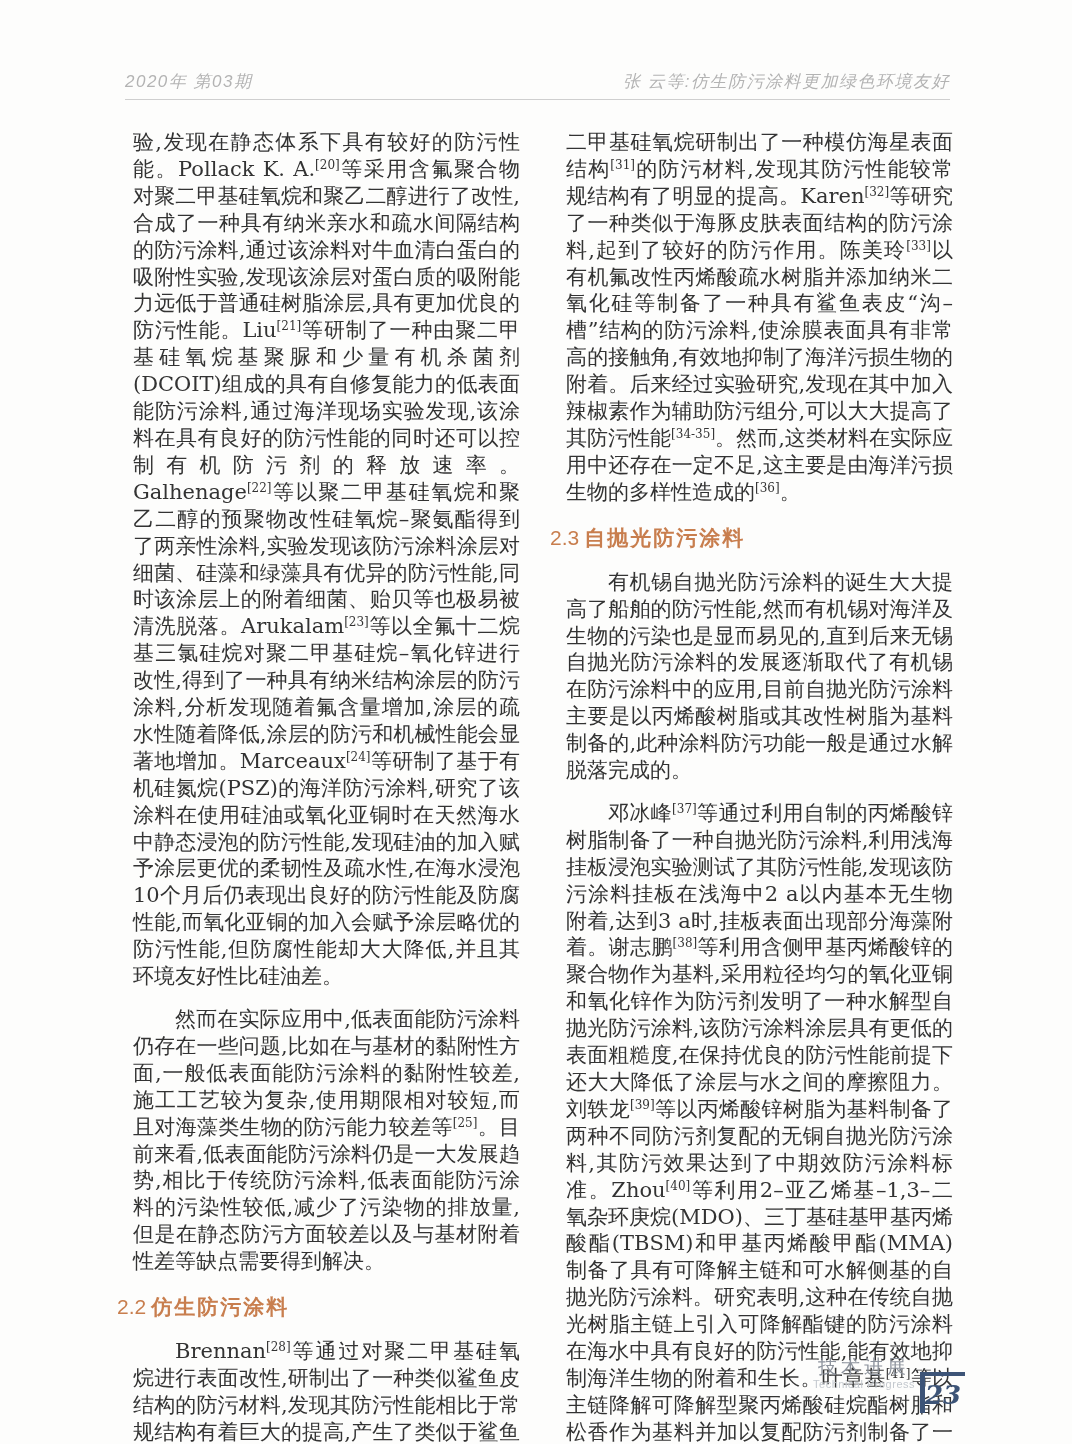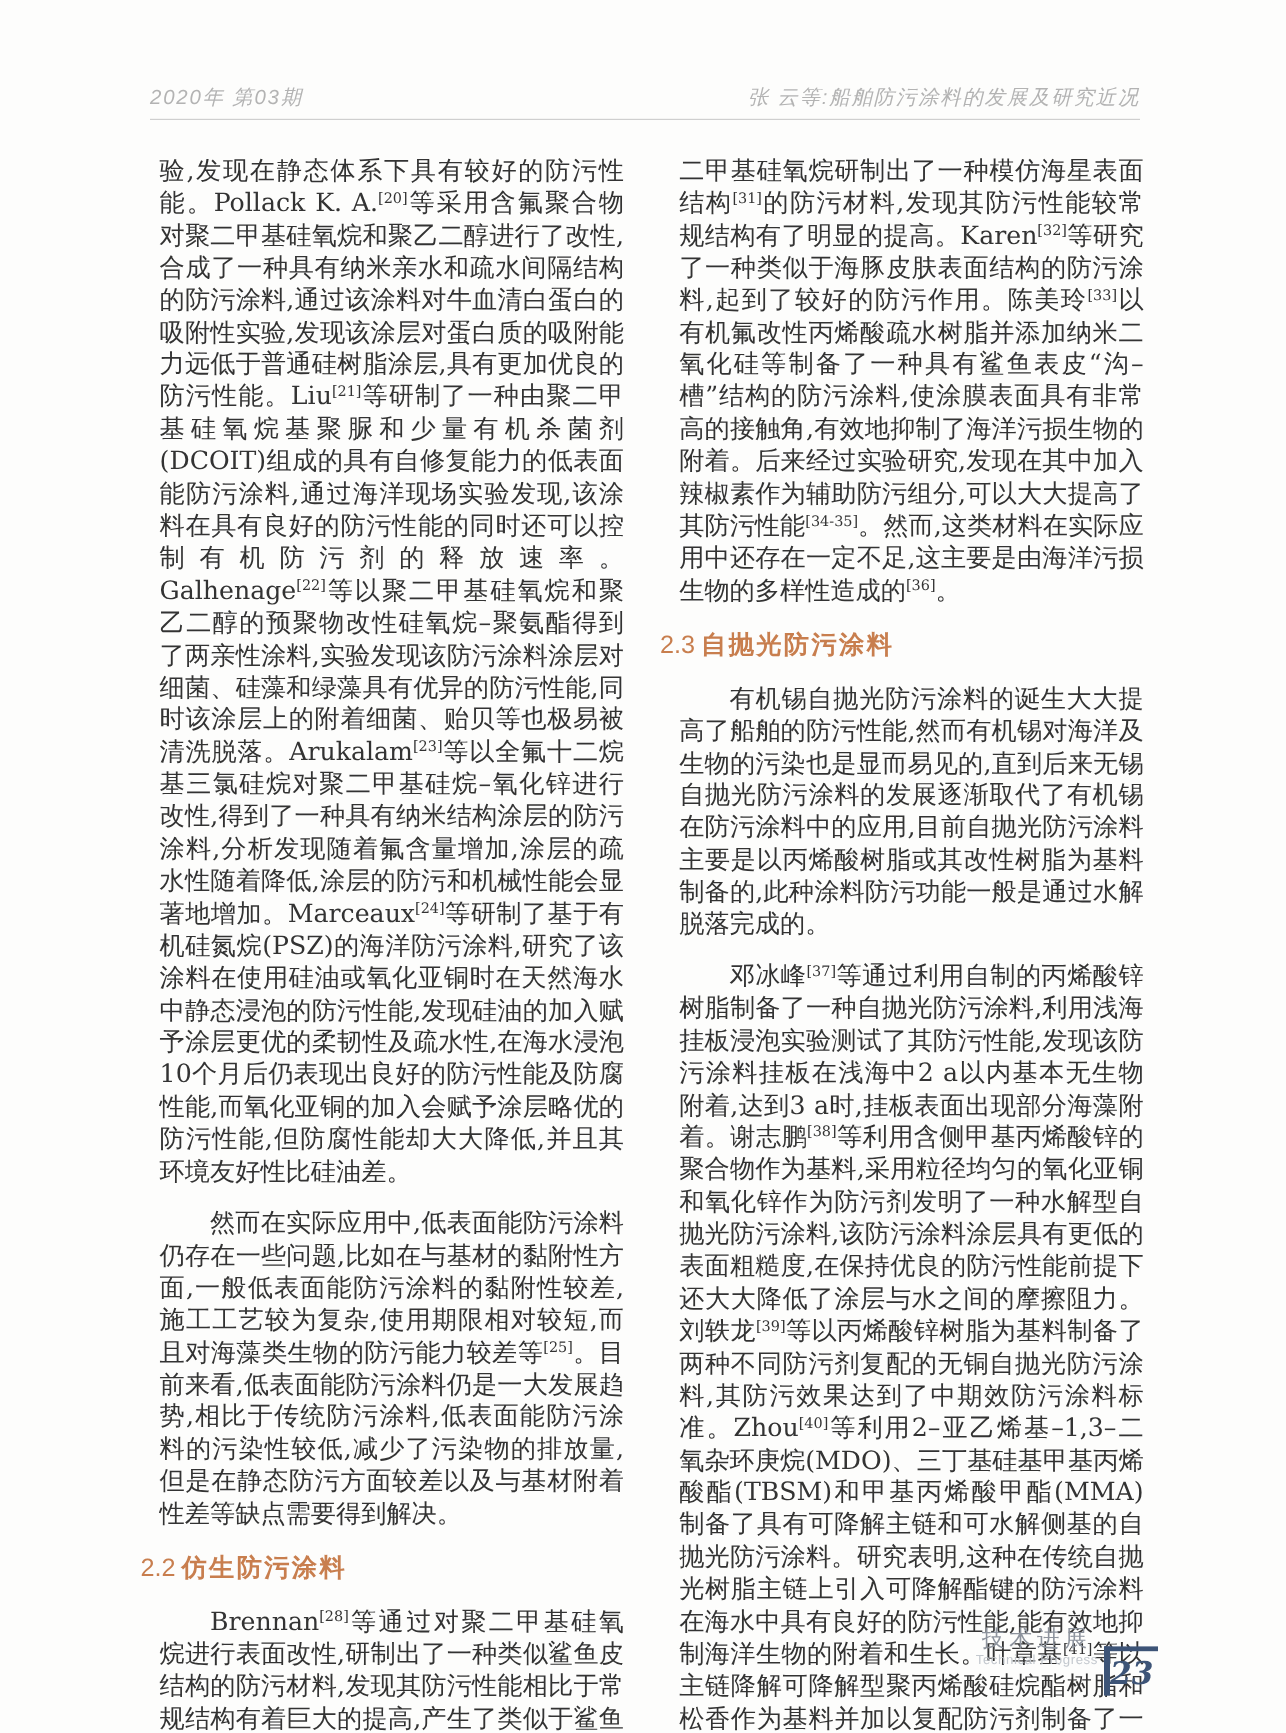--- a/index.html
+++ b/index.html
@@ -49,21 +49,21 @@
   .page-num{
     font-family:"DejaVu Serif",serif;font-style:italic;font-weight:bold;
     font-size:26px;color:var(--footer-accent,#3d5477);
   }
 </style>
 </head>
 <body style="color: rgb(51, 51, 51);">
 
 <div class="page-header">
   <span>2020年  第03期</span>
-  <span>张    云等:船舶防污涂料的发展及研究近况</span>
+  <span>张    云等:仿生防污涂料更加绿色环境友好</span>
 </div>
 <div class="header-rule"></div>
 
 <div class="col col-left">
     <p class="para">验,发现在静态体系下具有较好的防污性能。Pollack K. A.<sup class="cite">[20]</sup>等采用含氟聚合物对聚二甲基硅氧烷和聚乙二醇进行了改性,合成了一种具有纳米亲水和疏水间隔结构的防污涂料,通过该涂料对牛血清白蛋白的吸附性实验,发现该涂层对蛋白质的吸附能力远低于普通硅树脂涂层,具有更加优良的防污性能。Liu<sup class="cite">[21]</sup>等研制了一种由聚二甲基硅氧烷基聚脲和少量有机杀菌剂(DCOIT)组成的具有自修复能力的低表面能防污涂料,通过海洋现场实验发现,该涂料在具有良好的防污性能的同时还可以控制有机防污剂的释放速率。Galhenage<sup class="cite">[22]</sup>等以聚二甲基硅氧烷和聚乙二醇的预聚物改性硅氧烷–聚氨酯得到了两亲性涂料,实验发现该防污涂料涂层对细菌、硅藻和绿藻具有优异的防污性能,同时该涂层上的附着细菌、贻贝等也极易被清洗脱落。Arukalam<sup class="cite">[23]</sup>等以全氟十二烷基三氯硅烷对聚二甲基硅烷–氧化锌进行改性,得到了一种具有纳米结构涂层的防污涂料,分析发现随着氟含量增加,涂层的疏水性随着降低,涂层的防污和机械性能会显著地增加。Marceaux<sup class="cite">[24]</sup>等研制了基于有机硅氮烷(PSZ)的海洋防污涂料,研究了该涂料在使用硅油或氧化亚铜时在天然海水中静态浸泡的防污性能,发现硅油的加入赋予涂层更优的柔韧性及疏水性,在海水浸泡10个月后仍表现出良好的防污性能及防腐性能,而氧化亚铜的加入会赋予涂层略优的防污性能,但防腐性能却大大降低,并且其环境友好性比硅油差。</p>
     <p class="para indent">然而在实际应用中,低表面能防污涂料仍存在一些问题,比如在与基材的黏附性方面,一般低表面能防污涂料的黏附性较差,施工工艺较为复杂,使用期限相对较短,而且对海藻类生物的防污能力较差等<sup class="cite">[25]</sup>。目前来看,低表面能防污涂料仍是一大发展趋势,相比于传统防污涂料,低表面能防污涂料的污染性较低,减少了污染物的排放量,但是在静态防污方面较差以及与基材附着性差等缺点需要得到解决。</p>
     <div class="section-heading"><span class="h-num">2.2</span><span class="h-title">仿生防污涂料</span></div>
     <p class="para indent">Brennan<sup class="cite">[28]</sup>等通过对聚二甲基硅氧烷进行表面改性,研制出了一种类似鲨鱼皮结构的防污材料,发现其防污性能相比于常规结构有着巨大的提高,产生了类似于鲨鱼表皮自清洁的特性。Zheng等利用聚</p>
   </div>
 <div class="col col-right">

